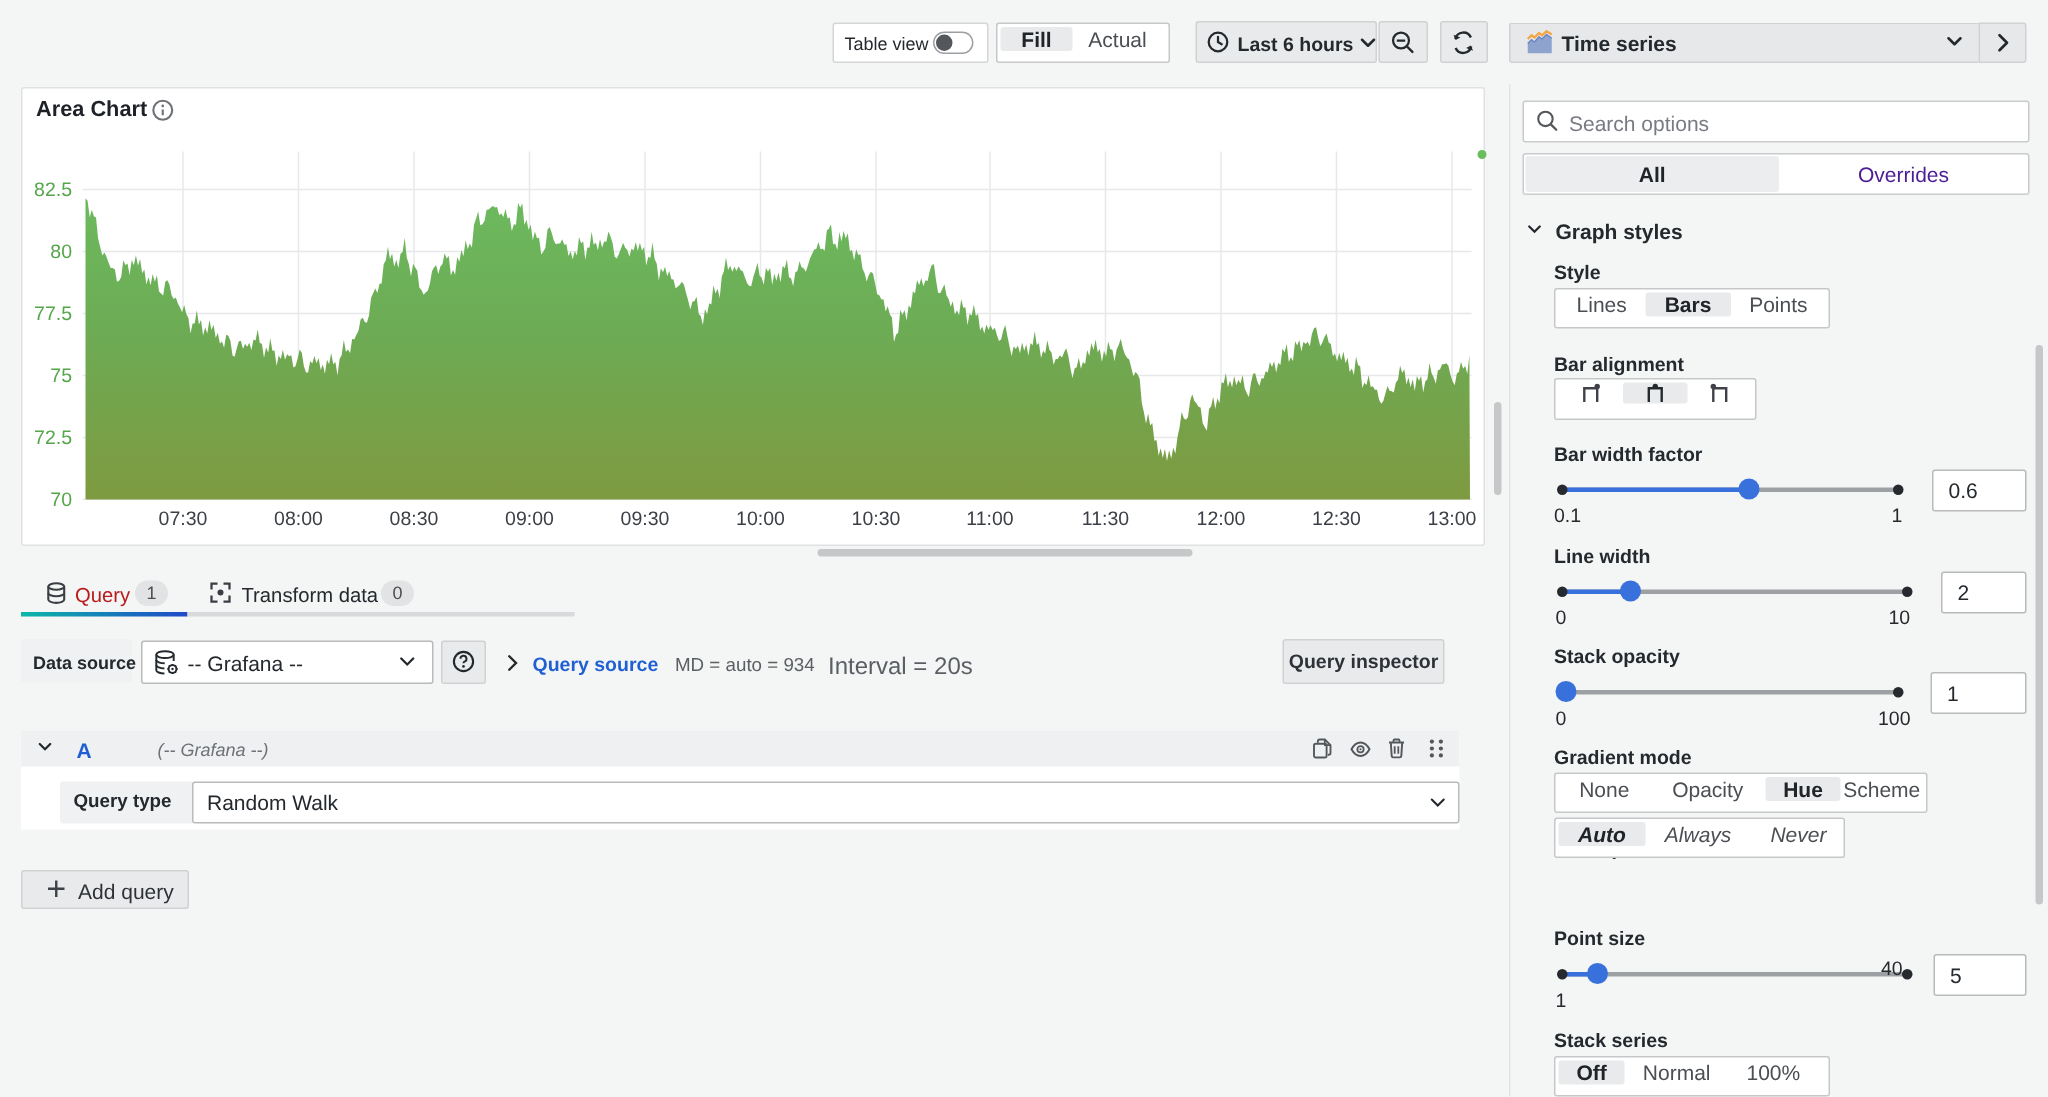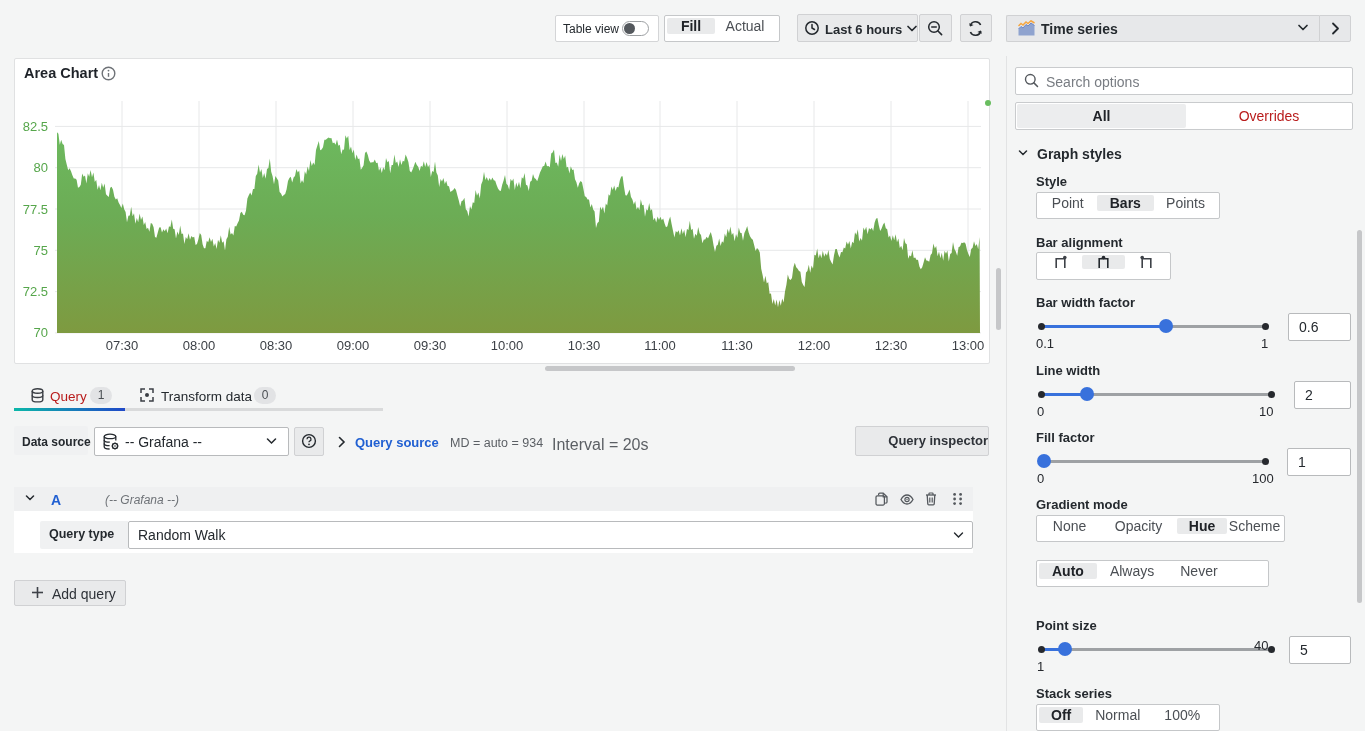--- a/index.html
+++ b/index.html
@@ -174,21 +174,21 @@
   <circle cx="8" cy="8" r="6.4" fill="none" stroke="#24292E" stroke-width="1.4"></circle>
   <path d="M6 6.2 a2 2 0 1 1 2.6 1.9 c-0.5 0.2 -0.6 0.5 -0.6 1.1" fill="none" stroke="#24292E" stroke-width="1.3"></path>
   <circle cx="8" cy="11.3" r="0.9" fill="#24292E"></circle>
 </svg>
 <svg class="abs" style="left:338px; top:436px;" width="8" height="12" viewBox="0 0 8 12">
   <path d="M1.5 1.5 L6 6 L1.5 10.5" fill="none" stroke="#24292E" stroke-width="1.6" stroke-linecap="round"></path>
 </svg>
 <div class="abs" style="left:355px; top:435px; font-size:13px; font-weight:bold; color:#2160D2;">Query source</div>
 <div class="abs" style="left:450px; top:436px; font-size:12.5px; color:#5B5F64;">MD = auto = 934</div>
 <div class="abs" style="left:552px; top:436px; font-size:16px; color:#5B5F64;">Interval = 20s</div>
-<div class="abs btn-gray" style="left:855px; top:426px; width:134px; height:30px; text-align:right; font-size:13px; font-weight:bold; color:#2E3238; line-height:28px;">Query inspector</div>
+<div class="abs btn-gray" style="left:855px; top:426px; width:108px; height:30px; text-align:center; font-size:13px; font-weight:bold; color:#2E3238; line-height:28px;">Query inspector</div>
 
 <div class="abs" style="left:14px; top:487px; width:959px; height:66px; background:#fff;"></div>
 <div class="abs" style="left:14px; top:487px; width:959px; height:24px; background:#EFF0F1;"></div>
 <svg class="abs" style="left:25px; top:495px;" width="10" height="7" viewBox="0 0 10 7">
   <path d="M1.5 1 L5 4.5 L8.5 1" fill="none" stroke="#24292E" stroke-width="1.5" stroke-linecap="round"></path>
 </svg>
 <div class="abs" style="left:51px; top:492px; font-size:14px; font-weight:bold; color:#2160D2;">A</div>
 <div class="abs" style="left:105px; top:493px; font-size:12px; font-style:italic; color:#6E7277;">(-- Grafana --)</div>
 <svg class="abs" style="left:875px; top:492px;" width="13" height="14" viewBox="0 0 13 14">
   <path d="M3.6 3.2 V2.2 a1.2 1.2 0 0 1 1.2 -1.2 H8.2 L12 4.8 V10 a1.2 1.2 0 0 1 -1.2 1.2 h-0.6" fill="none" stroke="#54585D" stroke-width="1.25"></path>
@@ -248,30 +248,30 @@
 <div class="abs white-box" style="left:1015px; top:67px; width:338px; height:28px; border-color:#C9CBCD;"></div>
 <svg class="abs" style="left:1024px; top:73px;" width="15" height="15" viewBox="0 0 15 15">
   <circle cx="6.3" cy="6.3" r="4.8" fill="none" stroke="#54585D" stroke-width="1.4"></circle>
   <line x1="9.9" y1="9.9" x2="13.5" y2="13.5" stroke="#54585D" stroke-width="1.5" stroke-linecap="round"></line>
 </svg>
 <div class="abs" style="left:1046px; top:74px; font-size:14px; color:#787C82;">Search options</div>
 
 <div class="abs white-box" style="left:1015px; top:102px; width:338px; height:28px; border-color:#C9CBCD;"></div>
 <div class="abs" style="left:1017px; top:104px; width:169px; height:24px; background:#ECEDEE; border-radius:2px;"></div>
 <div class="abs" style="left:1017px; top:108px; width:169px; text-align:center; font-size:14px; font-weight:bold; color:#202328;">All</div>
-<div class="abs" style="left:1186px; top:108px; width:166px; text-align:center; font-size:14px; color:#b91c1c;">Overrides</div>
+<div class="abs" style="left:1186px; top:108px; width:166px; text-align:center; font-size:14px; color:#4c1d95;">Overrides</div>
 
 <svg class="abs" style="left:1018px; top:150px;" width="10" height="7" viewBox="0 0 10 7">
   <path d="M1.5 1 L5 4.5 L8.5 1" fill="none" stroke="#24292E" stroke-width="1.5" stroke-linecap="round"></path>
 </svg>
 <div class="abs" style="left:1037px; top:146px; font-size:14px; font-weight:bold; color:#24292E;">Graph styles</div>
 
 <div class="opt-label" style="left:1036px; top:174px;">Style</div>
 <div class="radio-group" style="left:1036px; top:192px; width:184px; height:27px; padding:2px;">
-  <div class="radio-item" style="flex:1;">Point</div>
+  <div class="radio-item" style="flex:1;">Lines</div>
   <div class="radio-item radio-sel" style="flex:1;">Bars</div>
   <div class="radio-item" style="flex:1;">Points</div>
 </div>
 
 <div class="opt-label" style="left:1036px; top:235px;">Bar alignment</div>
 <div class="radio-group" style="left:1036px; top:252px; width:135px; height:28px; padding:2px;">
   <div class="radio-item" style="flex:1;">
     <svg width="13" height="14" viewBox="0 0 13 14">
         <path d="M2.2 13 V3.8 H10.8 V13" fill="none" stroke="#3E4248" stroke-width="1.6"></path>
         <circle cx="10.8" cy="2.6" r="1.8" fill="#3E4248"></circle>
@@ -304,39 +304,39 @@
 <div class="opt-label" style="left:1036px; top:363px;">Line width</div>
 <div class="slider-track" style="left:1041px; top:393px; width:231px;"></div>
 <div class="slider-fill" style="left:1041px; top:393px; width:46px;"></div>
 <div class="slider-dot" style="left:1038px; top:391px;"></div>
 <div class="slider-dot" style="left:1268px; top:391px;"></div>
 <div class="slider-thumb" style="left:1080px; top:387px;"></div>
 <div class="slider-minmax" style="left:1037px; top:404px;">0</div>
 <div class="slider-minmax" style="left:1259px; top:404px;">10</div>
 <div class="num-input" style="left:1294px; top:381px; width:57px; height:28px;">2</div>
 
-<div class="opt-label" style="left:1036px; top:430px;">Fill factor</div>
+<div class="opt-label" style="left:1036px; top:430px;">Stack opacity</div>
 <div class="slider-track" style="left:1041px; top:460px; width:225px;"></div>
 <div class="slider-dot" style="left:1038px; top:458px;"></div>
 <div class="slider-dot" style="left:1262px; top:458px;"></div>
 <div class="slider-thumb" style="left:1037px; top:454px;"></div>
 <div class="slider-minmax" style="left:1037px; top:471px;">0</div>
 <div class="slider-minmax" style="left:1252px; top:471px;">100</div>
 <div class="num-input" style="left:1287px; top:448px; width:64px; height:28px;">1</div>
 
 <div class="opt-label" style="left:1036px; top:497px;">Gradient mode</div>
 <div class="radio-group" style="left:1036px; top:515px; width:249px; height:27px; padding:2px;">
   <div class="radio-item" style="width:61px; padding:0;">None</div>
   <div class="radio-item" style="width:77px; padding:0;">Opacity</div>
   <div class="radio-item radio-sel" style="width:50px; padding:0;">Hue</div>
   <div class="radio-item" style="flex:1; padding:0;">Scheme</div>
 </div>
 
 <div class="opt-label" style="left:1036px; top:558px;">Show points</div>
-<div class="radio-group" style="left:1036px; top:560px; width:233px; height:27px; padding:2px;">
+<div class="radio-group" style="left:1036px; top:545px; width:194px; height:27px; padding:2px;font-style:italic;">
   <div class="radio-item radio-sel" style="padding:0 13px;">Auto</div>
   <div class="radio-item" style="padding:0 13px;">Always</div>
   <div class="radio-item" style="padding:0 13px;">Never</div>
 </div>
 
 <div class="opt-label" style="left:1036px; top:618px;">Point size</div>
 <div class="slider-track" style="left:1041px; top:648px; width:231px;"></div>
 <div class="slider-fill" style="left:1041px; top:648px; width:24px;"></div>
 <div class="slider-dot" style="left:1038px; top:646px;"></div>
 <div class="slider-dot" style="left:1268px; top:646px;"></div>

